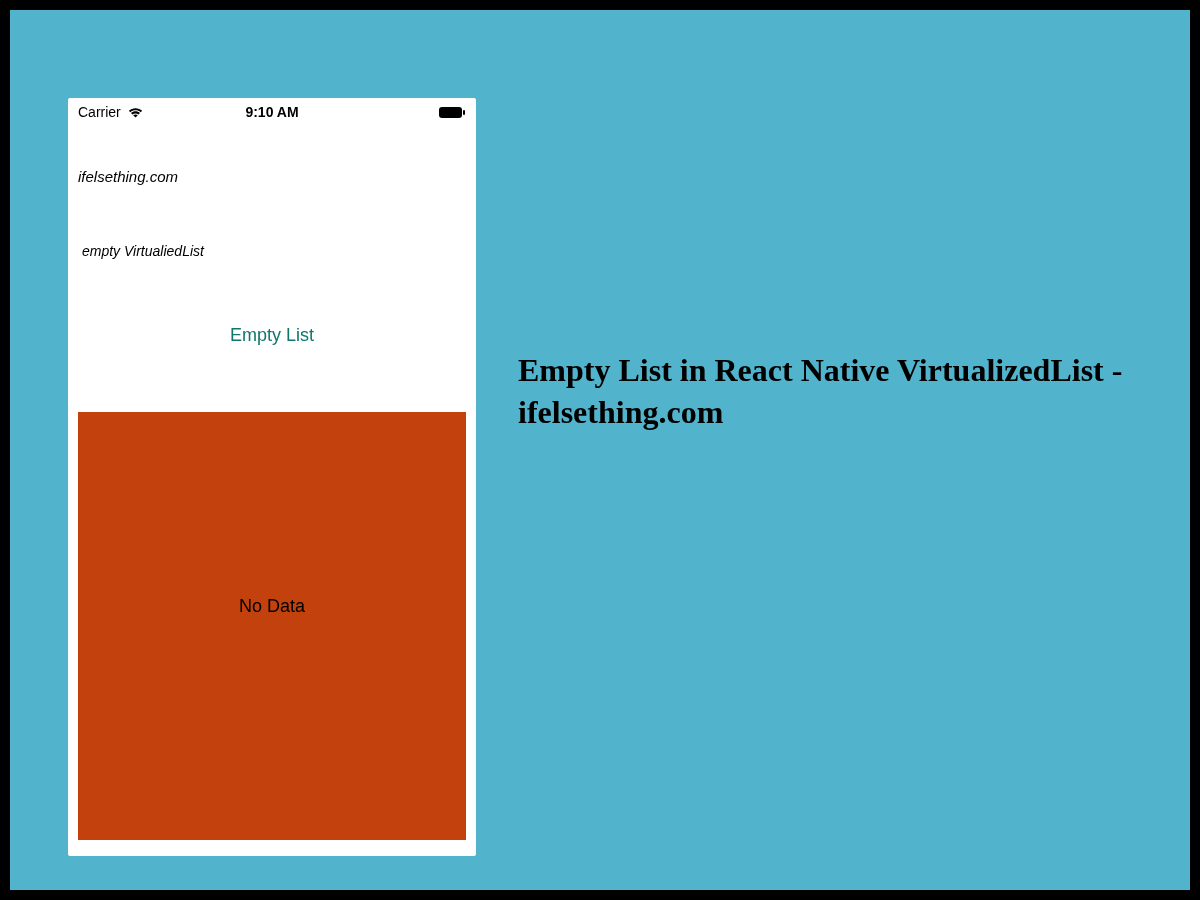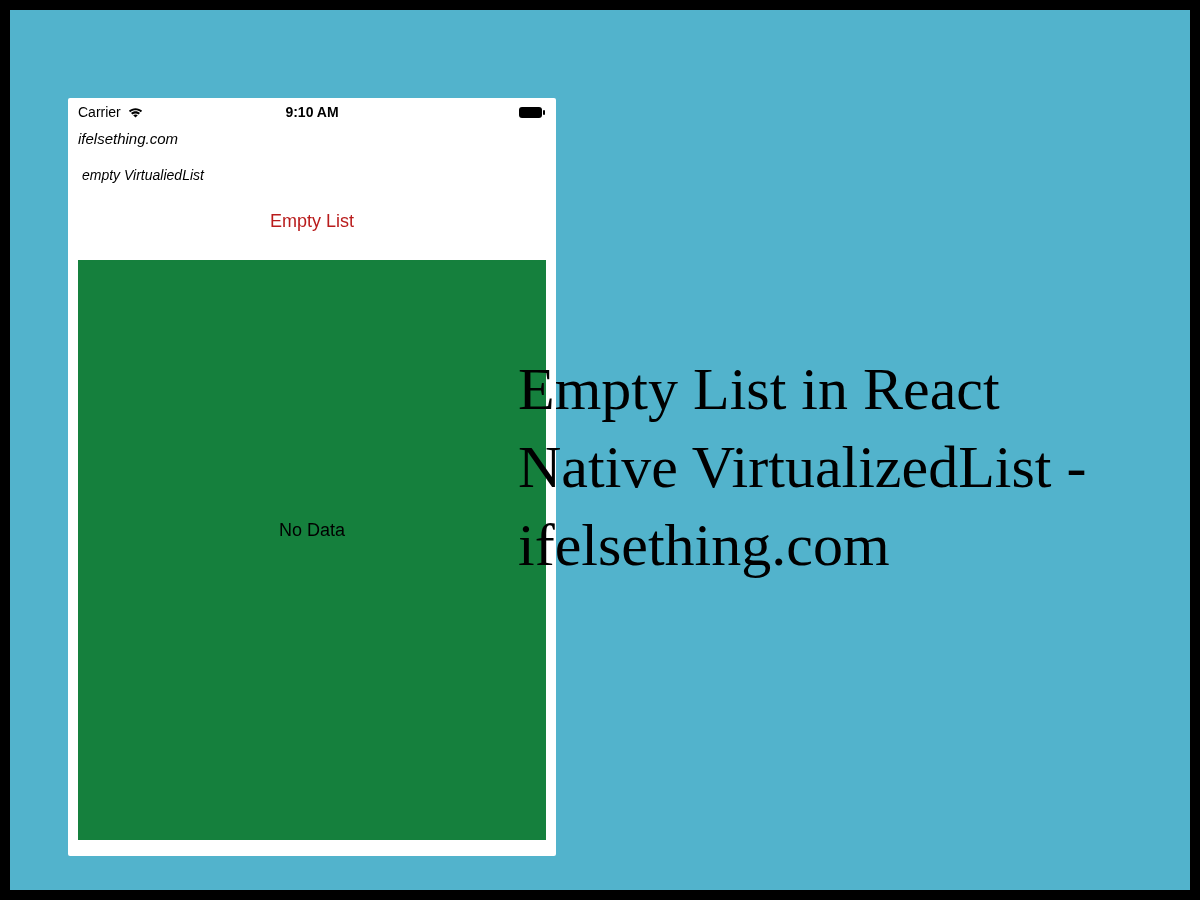--- a/index.html
+++ b/index.html
@@ -23,27 +23,28 @@
       background: #52b3cc;
       display: flex;
       align-items: center;
       position: relative;
     }
     
     .phone-frame {
       position: absolute;
       left: 58px;
       top: 88px;
-      width: 488px;
+      width: 408px;
       height: 758px;
       background: #ffffff;
       border-radius: 2px;
       display: flex;
       flex-direction: column;
       overflow: hidden;
+      gap: 38px;
     }
     
     .status-bar {
       height: 28px;
       display: flex;
       align-items: center;
       justify-content: space-between;
       padding: 0 10px;
       font-size: 14px;
       font-weight: 600;
@@ -97,50 +98,50 @@
       color: #000;
       padding: 18px 10px 4px 14px;
     }
     
     .empty-list-button {
       text-align: center;
       padding: 24px 0 18px 0;
     }
     
     .empty-list-label {
-      color: #b91c1c;
+      color: #0f766e;
       font-size: 18px;
       font-weight: 400;
     }
     
     .list-container {
       flex: 1;
       margin: 10px 10px 16px 10px;
-      background: #15803d;
+      background: #c2410c;
       display: flex;
       align-items: center;
       justify-content: center;
     }
     
     .no-data-text {
       font-size: 18px;
       color: #000;
       margin-top: -40px;
     }
     
     .headline {
       position: absolute;
       left: 508px;
       top: 340px;
       width: 650px;
       font-family: Georgia, 'Times New Roman', serif;
-      font-size: 60px;
+      font-size: 32px;
       line-height: 1.3;
       color: #000;
-      font-weight: 400;
+      font-weight: 700;
     }
   </style>
 </head>
 <body>
 
 <div class="canvas">
 
   <div class="phone-frame">
 
     <div class="status-bar">

